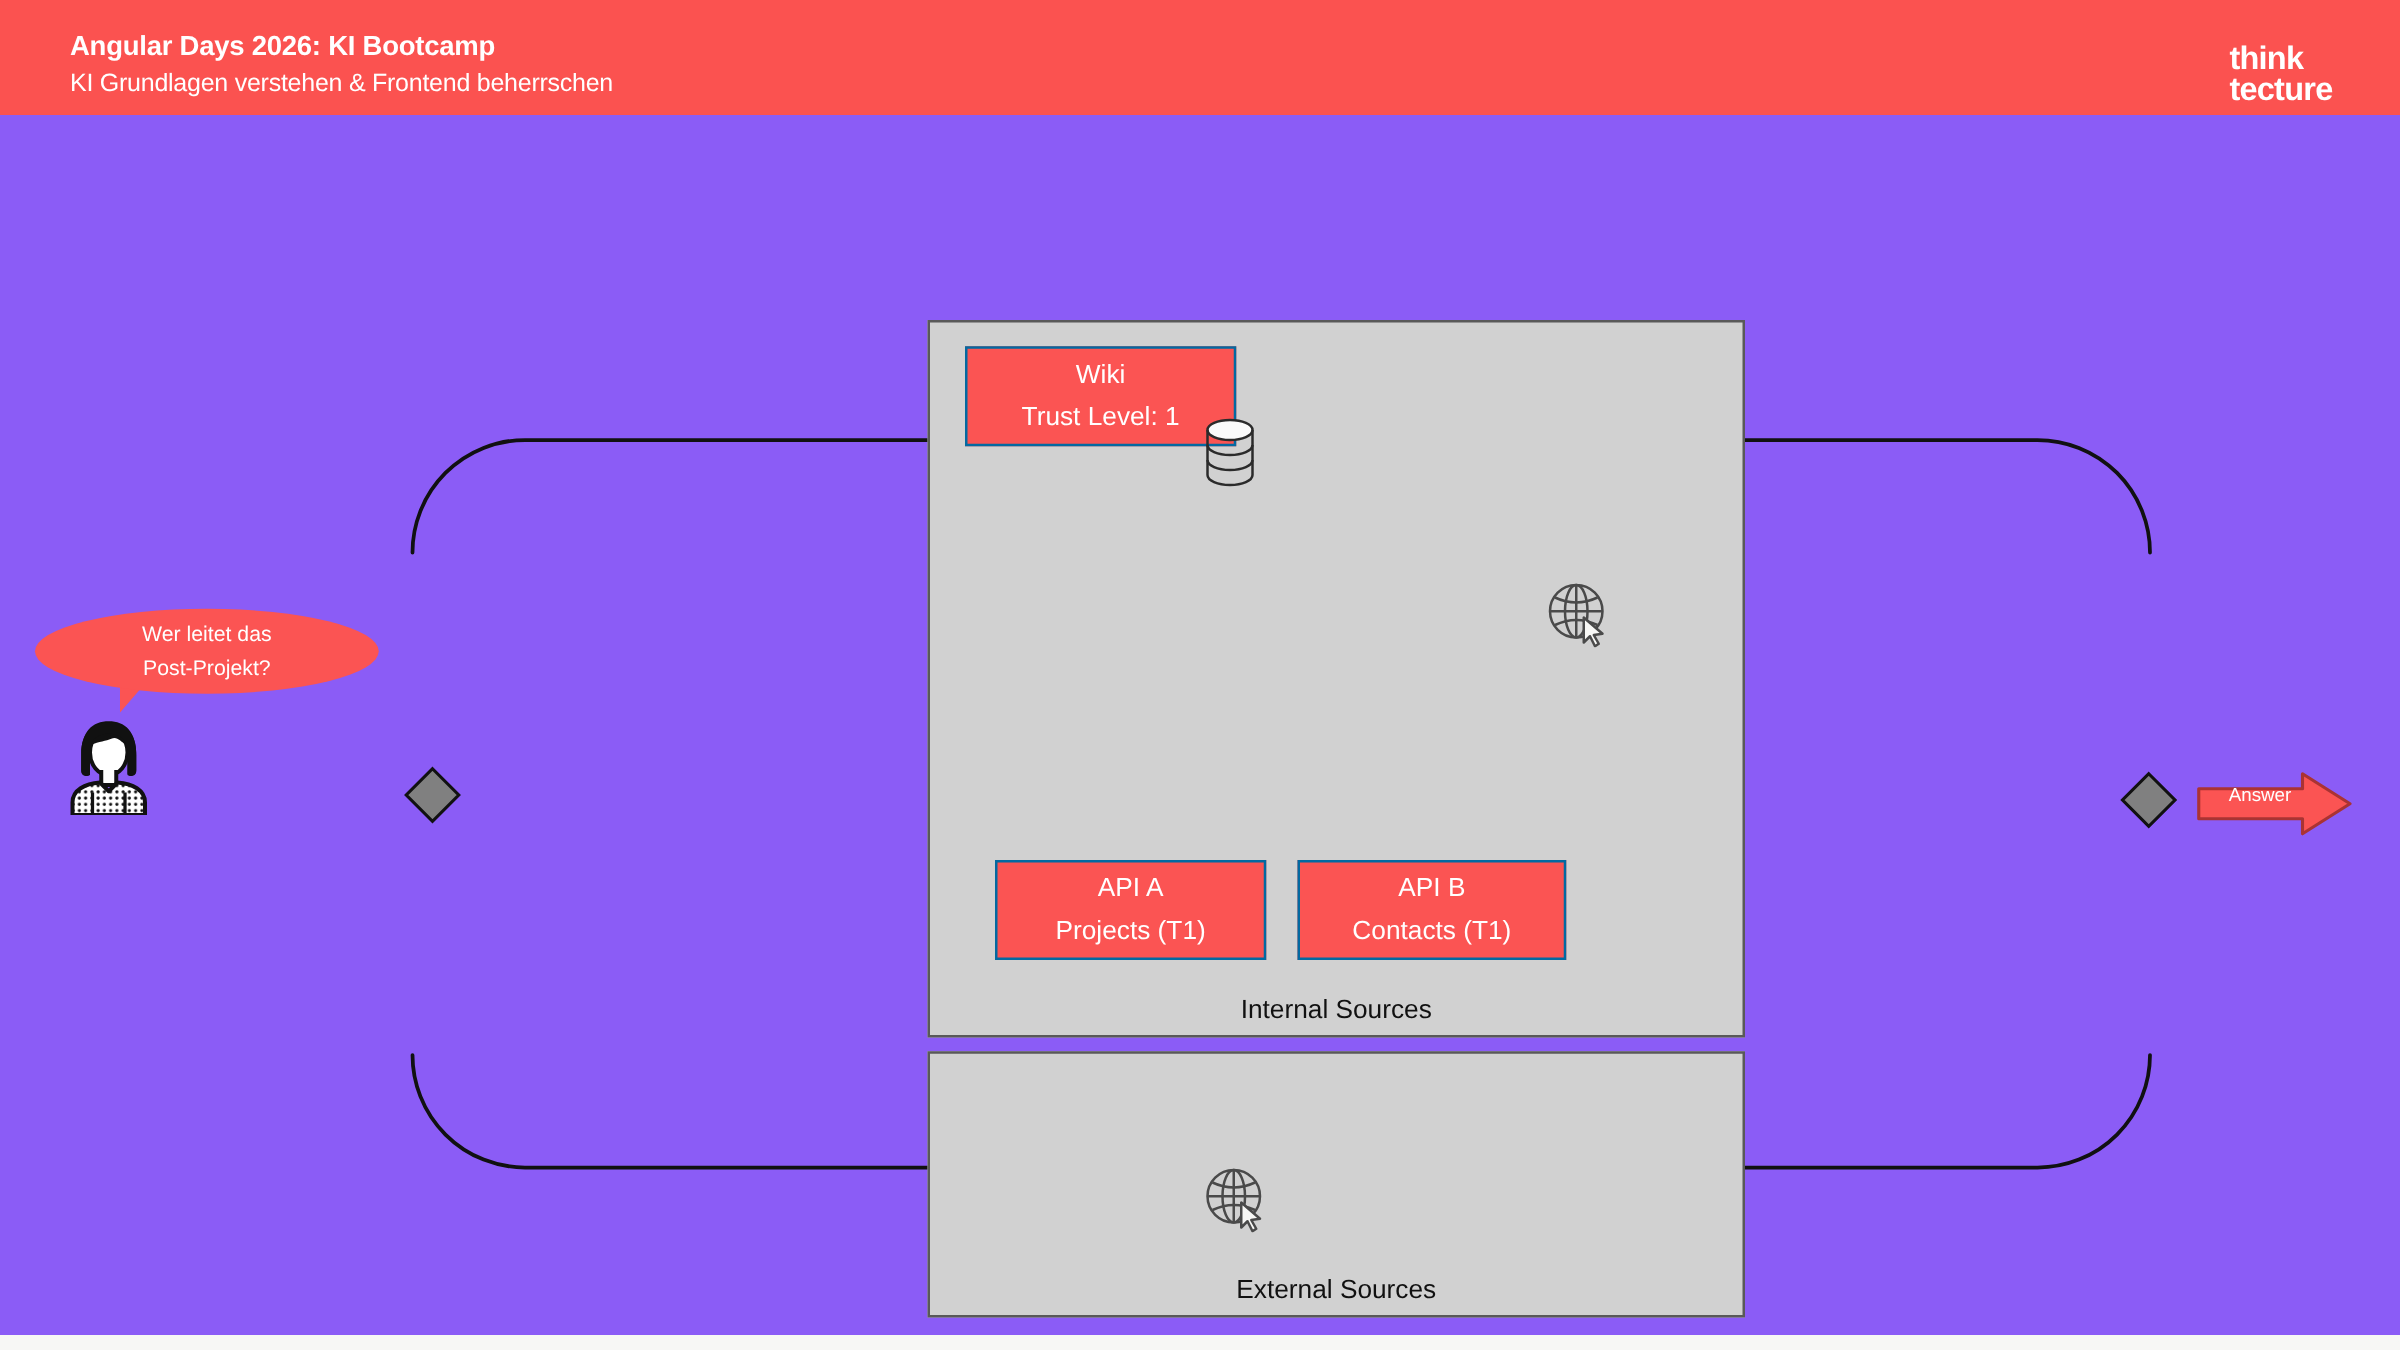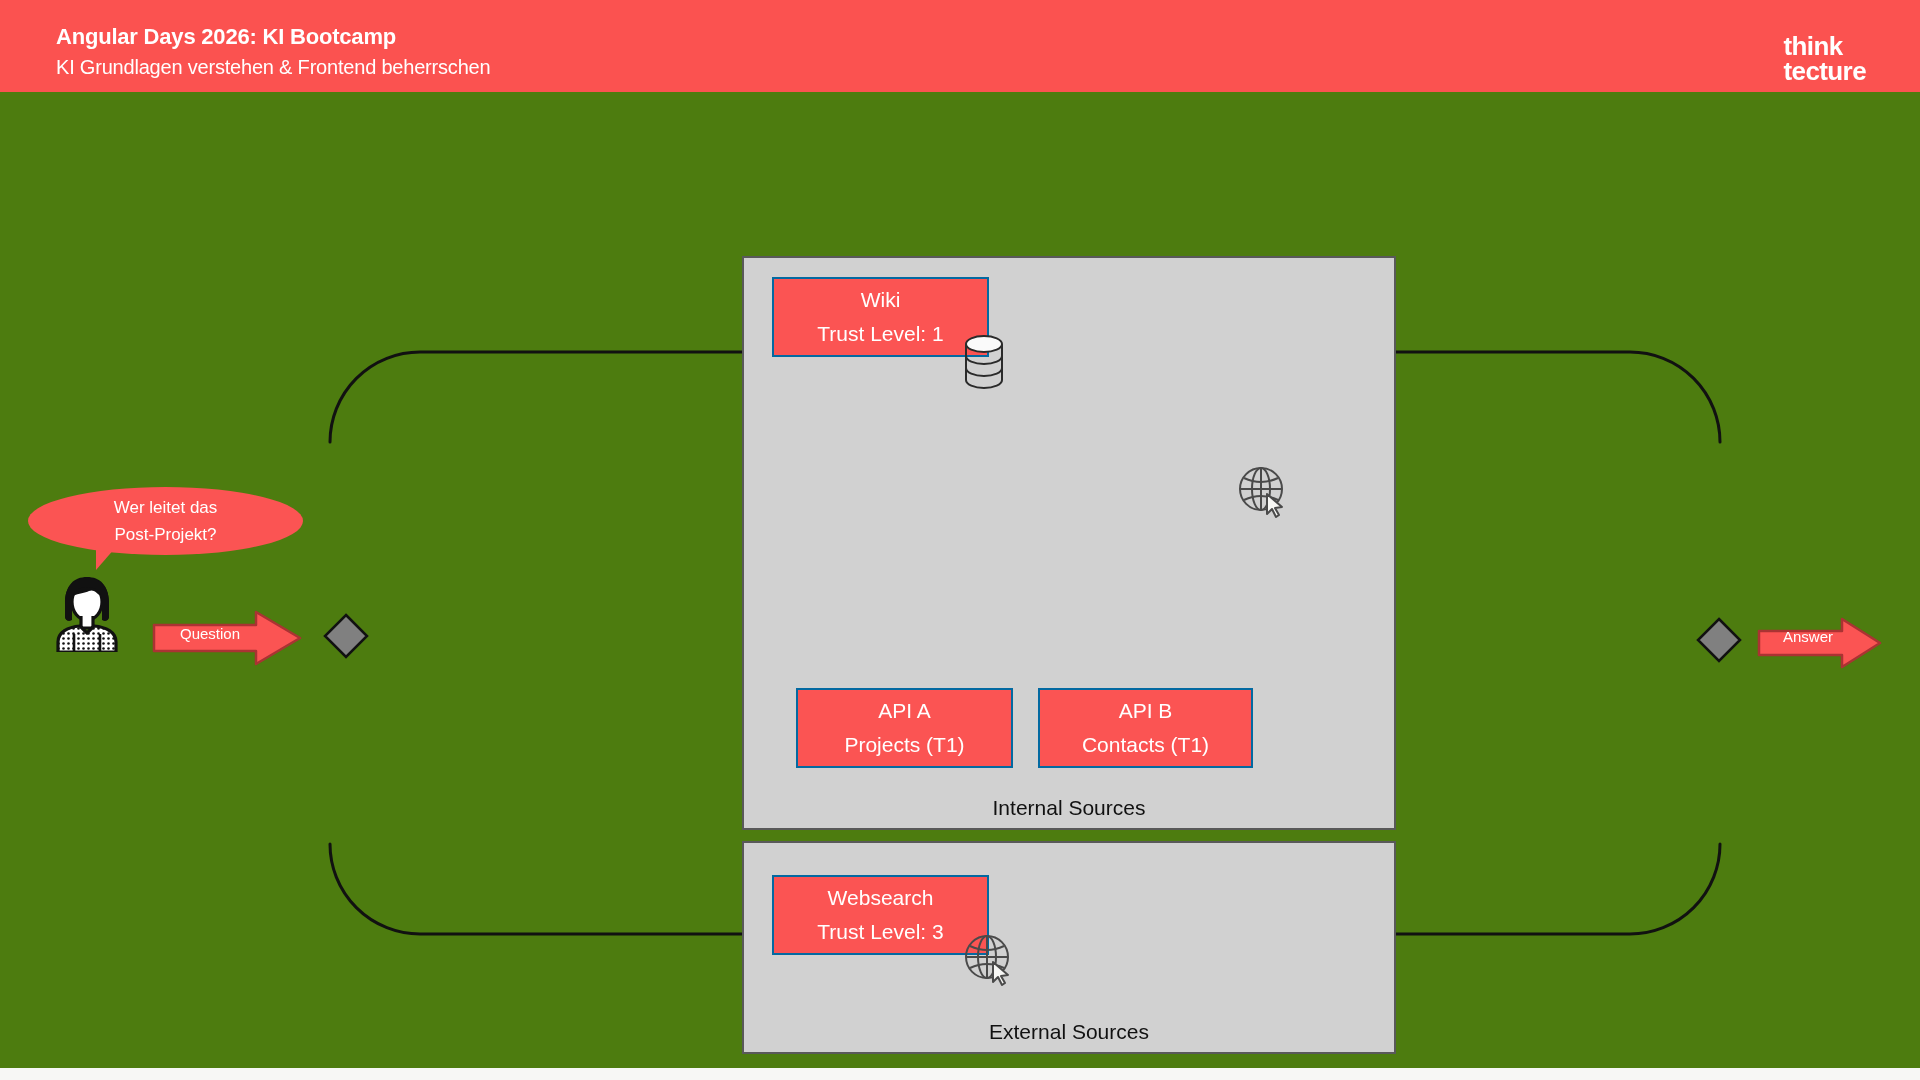--- a/index.html
+++ b/index.html
@@ -2,21 +2,21 @@
 <html><head>
 <meta charset="utf-8">
 <style>
   * { box-sizing: border-box; margin: 0; padding: 0; }
   html, body {
     width: 1920px; height: 1080px;
     background: #f7f7f5;
     font-family: "Liberation Sans", sans-serif;
     overflow: hidden;
   }
-  #slide { position: relative; width: 1920px; height: 1068px; background: #4d7c0f; }
+  #slide { position: relative; width: 1920px; height: 1068px; background: #8b5cf6; }
 
   
   .header {
     position: absolute; left: 0; top: 0; width: 1920px; height: 92px;
     background: #fb5250;
   }
   .header-title {
     position: absolute; left: 56px; top: 24px;
     font-size: 22px; font-weight: bold; color: #ffffff;
     letter-spacing: -0.2px; white-space: nowrap;
@@ -158,24 +158,20 @@
   <div class="src-box box-api-a">
     <div>API A</div>
     <div>Projects (T1)</div>
   </div>
 
   <div class="src-box box-api-b">
     <div>API B</div>
     <div>Contacts (T1)</div>
   </div>
 
-  <div class="src-box box-websearch">
-    <div>Websearch</div>
-    <div>Trust Level: 3</div>
-  </div>
 
   <div class="icon-abs icon-db-wiki">
     <svg width="42" height="56" viewBox="0 0 42 56" fill="none">
       <ellipse cx="21" cy="10" rx="18" ry="8" stroke="#2b2b2b" stroke-width="2" fill="#fafafa"></ellipse>
       <path d="M3 10 L3 46" stroke="#2b2b2b" stroke-width="2"></path>
       <path d="M39 10 L39 46" stroke="#2b2b2b" stroke-width="2"></path>
       <path d="M3 46 A 18 8 0 0 0 39 46" stroke="#2b2b2b" stroke-width="2" fill="none"></path>
       <path d="M3 22 A 18 8 0 0 0 39 22" stroke="#2b2b2b" stroke-width="2" fill="none"></path>
       <path d="M3 34 A 18 8 0 0 0 39 34" stroke="#2b2b2b" stroke-width="2" fill="none"></path>
     </svg>
@@ -233,26 +229,20 @@
                C26 15 20 20 20 29 L20 47 C18 50 13 49 13 45 Z" fill="#111111"></path>
 
       <path d="M29 44 L29 56 L41 56 L41 44" fill="#ffffff" stroke="#111111" stroke-width="3.2"></path>
 
       <path d="M6 80 L6 70 C6 60 16 55 28 54 L35 61 L42 54 C54 55 64 60 64 70 L64 80 Z" fill="url(#dots)" stroke="#111111" stroke-width="3.2" stroke-linejoin="round"></path>
       <line x1="22" y1="62" x2="22" y2="80" stroke="#111111" stroke-width="2.6"></line>
       <line x1="48" y1="62" x2="48" y2="80" stroke="#111111" stroke-width="2.6"></line>
     </svg>
   </div>
 
-  <div class="arrow arrow-question">
-    <svg width="150" height="58" viewBox="0 0 150 58" fill="none">
-      <path d="M2 16 L104 16 L104 3 L148 29 L104 55 L104 42 L2 42 Z" fill="#fb5453" stroke="#a33" stroke-width="2.5" stroke-linejoin="round"></path>
-    </svg>
-    <div class="arrow-label">Question</div>
-  </div>
 
   <div class="arrow arrow-answer">
     <svg width="125" height="54" viewBox="0 0 125 54" fill="none">
       <path d="M2 15 L85 15 L85 3 L123 27 L85 51 L85 39 L2 39 Z" fill="#fb5453" stroke="#a33" stroke-width="2.5" stroke-linejoin="round"></path>
     </svg>
     <div class="arrow-label">Answer</div>
   </div>
 
   <div class="diamond diamond-left">
     <svg width="48" height="48" viewBox="0 0 48 48" fill="none">

